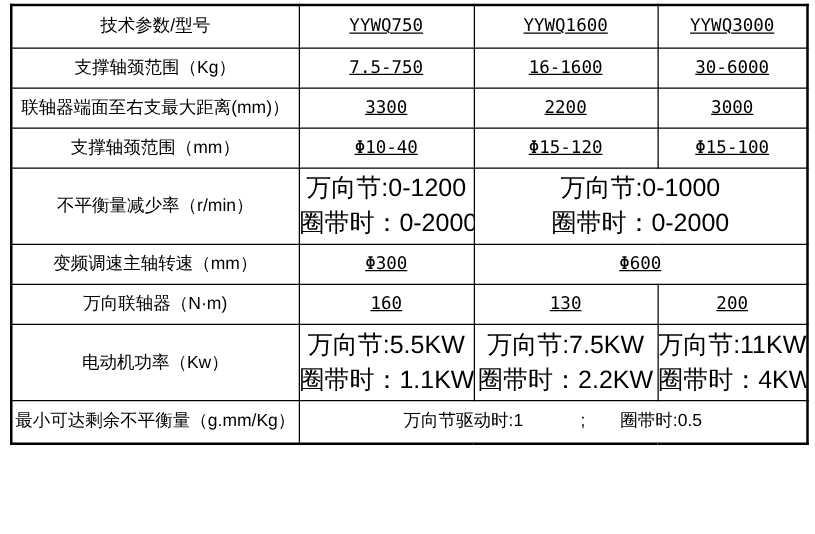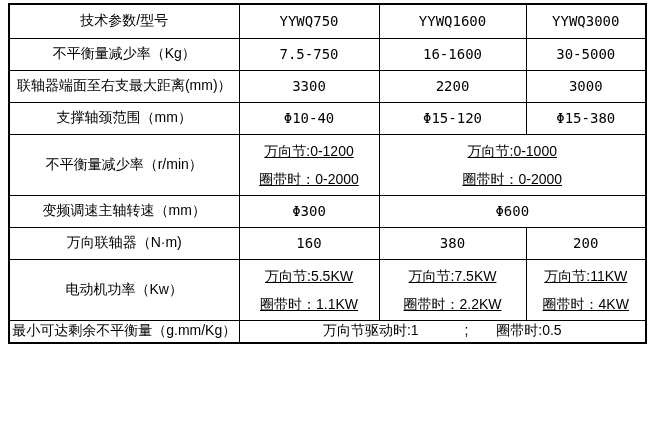--- a/index.html
+++ b/index.html
@@ -23,32 +23,32 @@
     text-align: center;
     vertical-align: middle;
     padding: 0;
     overflow: hidden;
     font-size: 14px;
     white-space: nowrap;
   }
   tr.h-header { height: 34px; }
   tr.h-std    { height: 32px; }
   tr.h-dbl    { height: 61px; }
-  tr.h-last   { height: 23px; }
+  tr.h-last   { height: 35px; }
   .label { font-size: 14px; }
   .val {
     font-family: "DejaVu Sans Mono", monospace;
     font-size: 15px;
+    text-decoration: underline;
   }
   .mixed { font-size: 14px; }
   .ln {
     line-height: 28px;
     height: 28px;
-    font-size: 14px;
-    text-decoration: underline;
+    font-size: 20px;
   }
   .sep-gap { margin: 0 24px 0 42px; display: inline-block; }
 </style>
 </head>
 <body>
 
 <table class="spec">
   <colgroup>
     <col style="width:230px">
     <col style="width:140px">
@@ -58,39 +58,39 @@
 
   <tbody>
       <tr class="h-header">
     <td class="label">技术参数/型号</td>
     <td class="val">YYWQ750</td>
     <td class="val">YYWQ1600</td>
     <td class="val">YYWQ3000</td>
   </tr>
 
   <tr class="h-std">
-    <td class="label">不平衡量减少率（Kg）</td>
+    <td class="label">支撑轴颈范围（Kg）</td>
     <td class="val">7.5-750</td>
     <td class="val">16-1600</td>
-    <td class="val">30-5000</td>
+    <td class="val">30-6000</td>
   </tr>
 
 
   <tr class="h-std">
     <td class="label">联轴器端面至右支最大距离(mm)）</td>
     <td class="val">3300</td>
     <td class="val">2200</td>
     <td class="val">3000</td>
   </tr>
 
   <tr class="h-std">
     <td class="label">支撑轴颈范围（mm）</td>
     <td class="val">Φ10-40</td>
     <td class="val">Φ15-120</td>
-    <td class="val">Φ15-380</td>
+    <td class="val">Φ15-100</td>
   </tr>
 
   <tr class="h-dbl">
     <td class="label">不平衡量减少率（r/min）</td>
     <td class="mixed">
       <div class="ln">万向节:0-1200</div>
       <div class="ln">圈带时：0-2000</div>
     </td>
     <td class="mixed" colspan="2">
       <div class="ln">万向节:0-1000</div>
@@ -100,21 +100,21 @@
 
   <tr class="h-std">
     <td class="label">变频调速主轴转速（mm）</td>
     <td class="val">Φ300</td>
     <td class="val" colspan="2">Φ600</td>
   </tr>
 
   <tr class="h-std">
     <td class="label">万向联轴器（N·m)</td>
     <td class="val">160</td>
-    <td class="val">380</td>
+    <td class="val">130</td>
     <td class="val">200</td>
   </tr>
 
   <tr class="h-dbl">
     <td class="label">电动机功率（Kw）</td>
     <td class="mixed">
       <div class="ln">万向节:5.5KW</div>
       <div class="ln">圈带时：1.1KW</div>
     </td>
     <td class="mixed">

